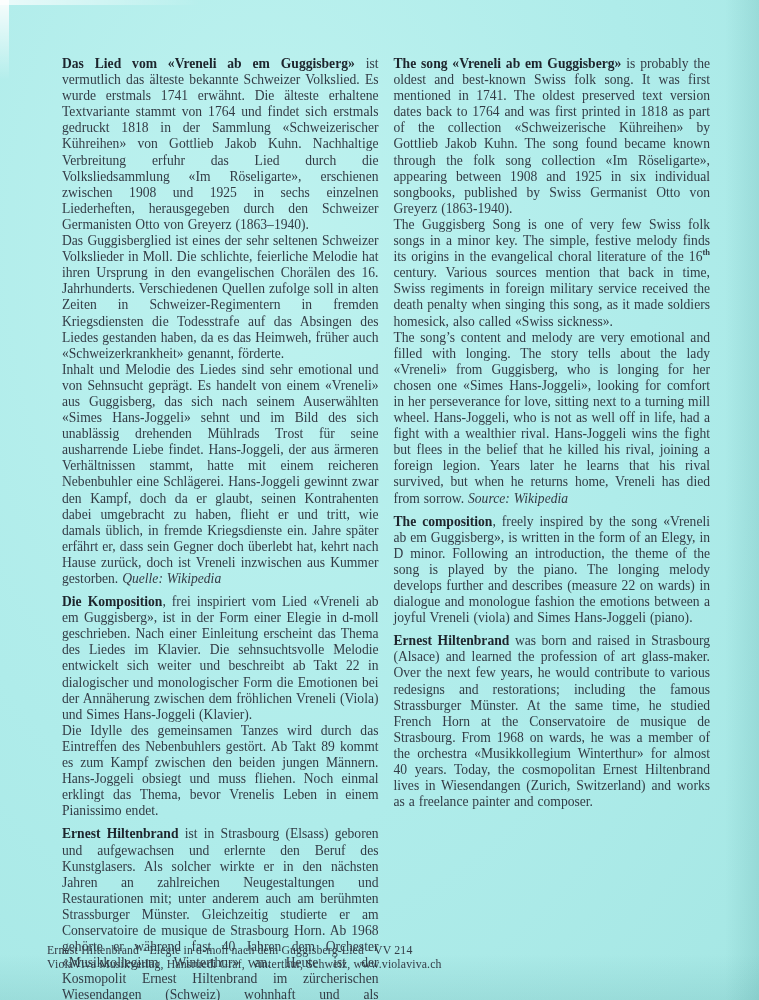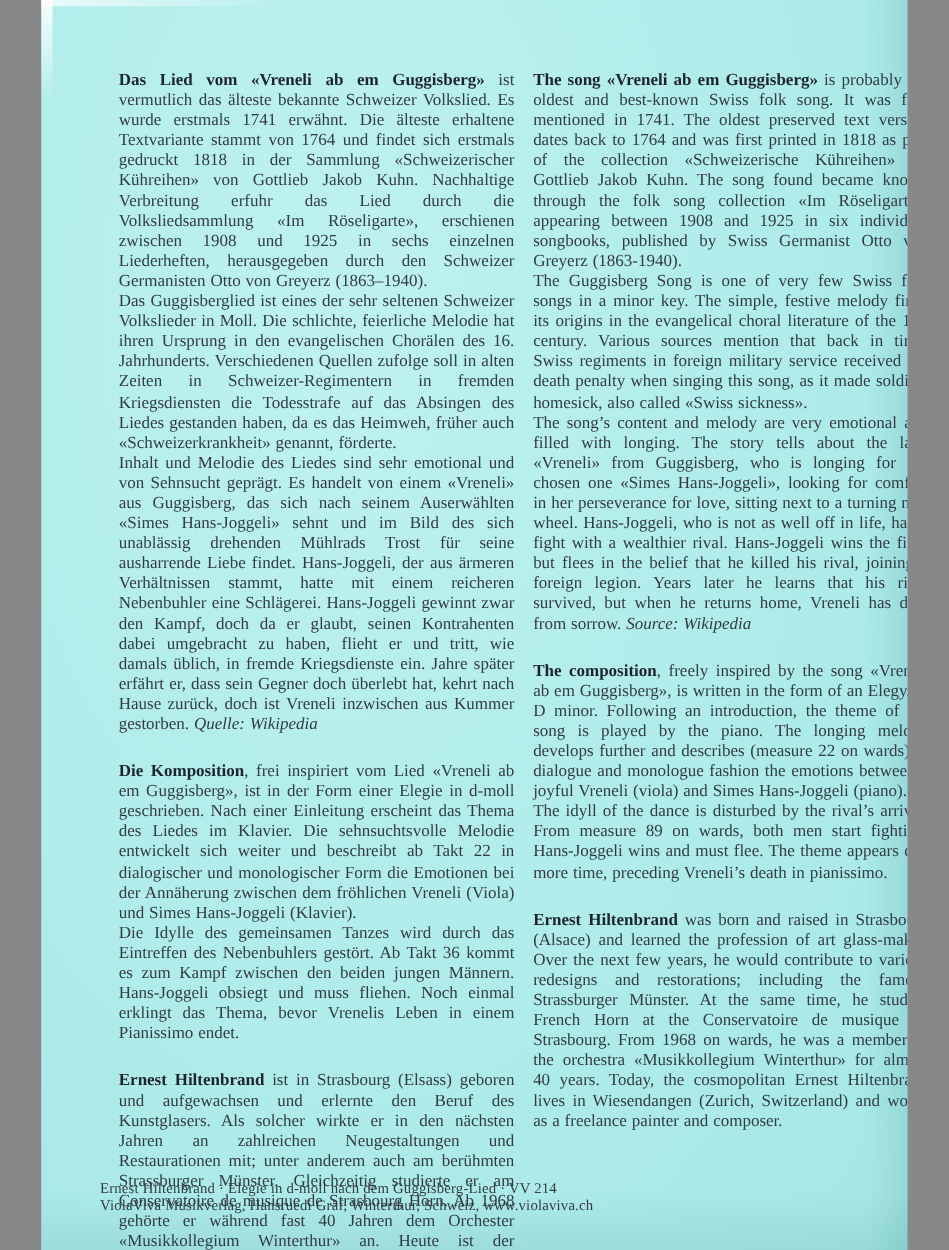--- a/index.html
+++ b/index.html
@@ -2,21 +2,21 @@
 <html><head>
 <meta charset="utf-8">
 <style>
   html, body {
     margin: 0;
     padding: 0;
     background: #888;
   }
   .page {
     position: relative;
-    width: 693px;
+    width: 759px;
     height: 1000px;
     margin: 0 auto;
     overflow: hidden;
     font-family: "Liberation Serif", "DejaVu Serif", serif;
     background:
       linear-gradient(to left, rgba(26,110,110,0.12) 0px, rgba(26,110,110,0.0) 34px),
       linear-gradient(to top, rgba(26,110,110,0.10) 0px, rgba(26,110,110,0.0) 46px),
       radial-gradient(ellipse at 35% 25%, #bef2ef 0%, #afecea 55%, #a5e7e4 100%);
   }
   .edge-light {
@@ -47,21 +47,21 @@
   }
   p.para {
     margin: 0;
     text-align: justify;
     font-size: 13.6px;
     line-height: 16.1px;
     color: #333b45;
     word-spacing: 0.5px;
   }
   p.para.gap {
-    margin-top: 22px;
+    margin-top: 7px;
   }
   .seg-bold {
     font-weight: bold;
     color: #1d242c;
   }
   .seg-italic {
     font-style: italic;
     margin-top: 36px;
   }
   .seg-sup {
@@ -86,29 +86,28 @@
 <div class="page">
   <div class="edge-light"></div>
   <div class="top-light"></div>
 
   <div class="content">
     <div class="col">
         <p class="para"><span class="seg-bold">Das Lied vom «Vreneli ab em Guggisberg»</span><span class="seg-normal"> ist vermutlich das älteste bekannte Schweizer Volkslied. Es wurde erstmals 1741 erwähnt. Die älteste erhaltene Textvariante stammt von 1764 und findet sich erstmals gedruckt 1818 in der Sammlung «Schweizerischer Kühreihen» von Gottlieb Jakob Kuhn. Nachhaltige Verbreitung erfuhr das Lied durch die Volksliedsammlung «Im Röseligarte», erschienen zwischen 1908 und 1925 in sechs einzelnen Liederheften, herausgegeben durch den Schweizer Germanisten Otto von Greyerz (1863–1940).</span></p>
         <p class="para"><span class="seg-normal">Das Guggisberglied ist eines der sehr seltenen Schweizer Volkslieder in Moll. Die schlichte, feierliche Melodie hat ihren Ursprung in den evangelischen Chorälen des 16. Jahrhunderts. Verschiedenen Quellen zufolge soll in alten Zeiten in Schweizer-Regimentern in fremden Kriegsdiensten die Todesstrafe auf das Absingen des Liedes gestanden haben, da es das Heimweh, früher auch «Schweizerkrankheit» genannt, förderte.</span></p>
         <p class="para"><span class="seg-normal">Inhalt und Melodie des Liedes sind sehr emotional und von Sehnsucht geprägt. Es handelt von einem «Vreneli» aus Guggisberg, das sich nach seinem Auserwählten «Simes Hans-Joggeli» sehnt und im Bild des sich unablässig drehenden Mühlrads Trost für seine ausharrende Liebe findet. Hans-Joggeli, der aus ärmeren Verhältnissen stammt, hatte mit einem reicheren Nebenbuhler eine Schlägerei. Hans-Joggeli gewinnt zwar den Kampf, doch da er glaubt, seinen Kontrahenten dabei umgebracht zu haben, flieht er und tritt, wie damals üblich, in fremde Kriegsdienste ein. Jahre später erfährt er, dass sein Gegner doch überlebt hat, kehrt nach Hause zurück, doch ist Vreneli inzwischen aus Kummer gestorben. </span><span class="seg-italic">Quelle: Wikipedia</span></p>
         <p class="para gap"><span class="seg-bold">Die Komposition</span><span class="seg-normal">, frei inspiriert vom Lied «Vreneli ab em Guggisberg», ist in der Form einer Elegie in d-moll geschrieben. Nach einer Einleitung erscheint das Thema des Liedes im Klavier. Die sehnsuchtsvolle Melodie entwickelt sich weiter und beschreibt ab Takt 22 in dialogischer und monologischer Form die Emotionen bei der Annäherung zwischen dem fröhlichen Vreneli (Viola) und Simes Hans-Joggeli (Klavier).</span></p>
-        <p class="para"><span class="seg-normal">Die Idylle des gemeinsamen Tanzes wird durch das Eintreffen des Nebenbuhlers gestört. Ab Takt 36 kommt es zum Kampf zwischen den beiden jungen Männern. Hans-Joggeli obsiegt und muss fliehen. Noch einmal erklingt das Thema, bevor Vrenelis Leben in einem Pianissimo endet.</span></p>
+        <p class="para"><span class="seg-normal">Die Idylle des gemeinsamen Tanzes wird durch das Eintreffen des Nebenbuhlers gestört. Ab Takt 89 kommt es zum Kampf zwischen den beiden jungen Männern. Hans-Joggeli obsiegt und muss fliehen. Noch einmal erklingt das Thema, bevor Vrenelis Leben in einem Pianissimo endet.</span></p>
         <p class="para gap"><span class="seg-bold">Ernest Hiltenbrand</span><span class="seg-normal"> ist in Strasbourg (Elsass) geboren und aufgewachsen und erlernte den Beruf des Kunstglasers. Als solcher wirkte er in den nächsten Jahren an zahlreichen Neugestaltungen und Restaurationen mit; unter anderem auch am berühmten Strassburger Münster. Gleichzeitig studierte er am Conservatoire de musique de Strasbourg Horn. Ab 1968 gehörte er während fast 40 Jahren dem Orchester «Musikkollegium Winterthur» an. Heute ist der Kosmopolit Ernest Hiltenbrand im zürcherischen Wiesendangen (Schweiz) wohnhaft und als freischaffender Kunstmaler und Komponist tätig.</span></p>
       </div>
     <div class="col">
         <p class="para"><span class="seg-bold">The song «Vreneli ab em Guggisberg»</span><span class="seg-normal"> is probably the oldest and best-known Swiss folk song. It was first mentioned in 1741. The oldest preserved text version dates back to 1764 and was first printed in 1818 as part of the collection «Schweizerische Kühreihen» by Gottlieb Jakob Kuhn. The song found became known through the folk song collection «Im Röseligarte», appearing between 1908 and 1925 in six individual songbooks, published by Swiss Germanist Otto von Greyerz (1863-1940).</span></p>
         <p class="para"><span class="seg-normal">The Guggisberg Song is one of very few Swiss folk songs in a minor key. The simple, festive melody finds its origins in the evangelical choral literature of the 16</span><span class="seg-sup">th</span><span class="seg-normal"> century. Various sources mention that back in time, Swiss regiments in foreign military service received the death penalty when singing this song, as it made soldiers homesick, also called «Swiss sickness».</span></p>
         <p class="para"><span class="seg-normal">The song’s content and melody are very emotional and filled with longing. The story tells about the lady «Vreneli» from Guggisberg, who is longing for her chosen one «Simes Hans-Joggeli», looking for comfort in her perseverance for love, sitting next to a turning mill wheel. Hans-Joggeli, who is not as well off in life, had a fight with a wealthier rival. Hans-Joggeli wins the fight but flees in the belief that he killed his rival, joining a foreign legion. Years later he learns that his rival survived, but when he returns home, Vreneli has died from sorrow. </span><span class="seg-italic">Source: Wikipedia</span></p>
         <p class="para gap"><span class="seg-bold">The composition</span><span class="seg-normal">, freely inspired by the song «Vreneli ab em Guggisberg», is written in the form of an Elegy, in D minor. Following an introduction, the theme of the song is played by the piano. The longing melody develops further and describes (measure 22 on wards) in dialogue and monologue fashion the emotions between a joyful Vreneli (viola) and Simes Hans-Joggeli (piano).</span></p>
-        <p class="para"><span class="seg-normal">The idyll of the dance is disturbed by the rival’s arrival. From measure 89 on wards, both men start fighting. Hans-Joggeli wins and must flee. The theme appears one more time, preceding Vreneli’s death in pianissimo.</span></p>
         <p class="para gap"><span class="seg-bold">Ernest Hiltenbrand</span><span class="seg-normal"> was born and raised in Strasbourg (Alsace) and learned the profession of art glass-maker. Over the next few years, he would contribute to various redesigns and restorations; including the famous Strassburger Münster. At the same time, he studied French Horn at the Conservatoire de musique de Strasbourg. From 1968 on wards, he was a member of the orchestra «Musikkollegium Winterthur» for almost 40 years. Today, the cosmopolitan Ernest Hiltenbrand lives in Wiesendangen (Zurich, Switzerland) and works as a freelance painter and composer.</span></p>
       </div>
   </div>
 
   <div class="footer">
     <div>Ernest Hiltenbrand · Elegie in d-moll nach dem Guggisberg-Lied · VV 214</div>
     <div>ViolaViva Musikverlag, Hansruedi Gräf, Winterthur, Schweiz, www.violaviva.ch</div>
   </div>
 </div>
 

